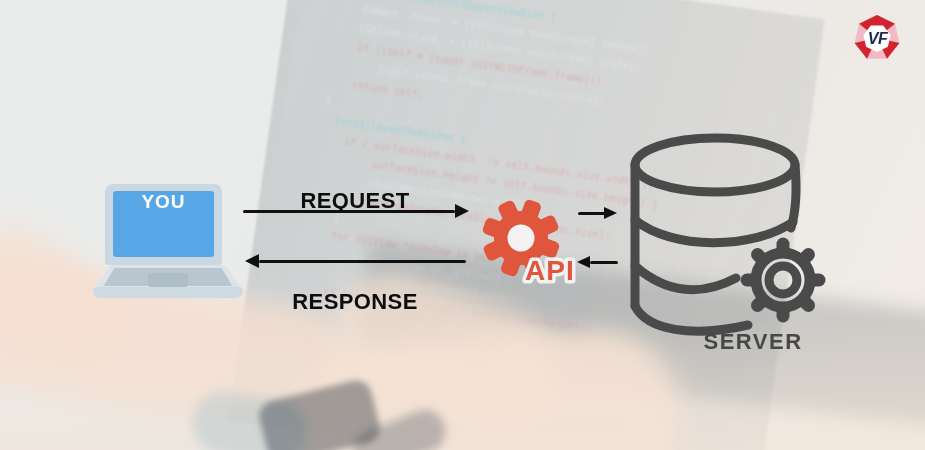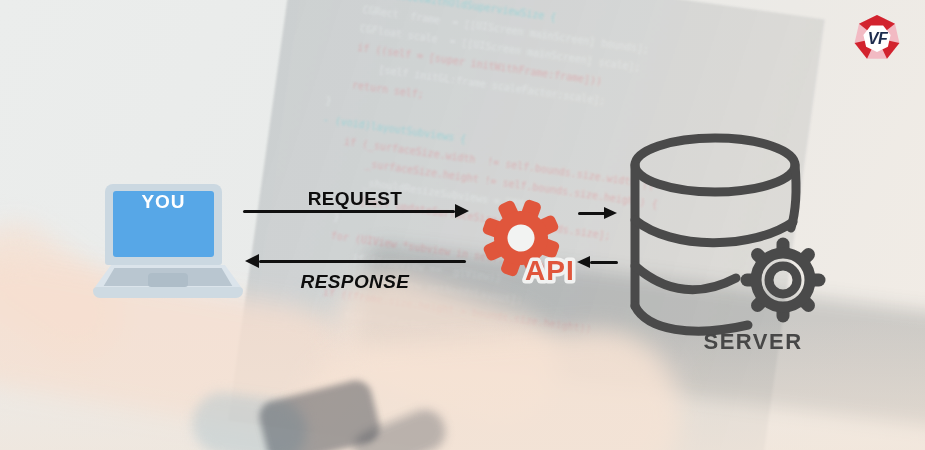--- a/index.html
+++ b/index.html
@@ -47,23 +47,23 @@
     display:flex;align-items:flex-start;justify-content:center;}
   .lap-you{color:#ffffff;font-size:19px;font-weight:800;letter-spacing:1px;}
   .lap-hinge{left:2px;top:84px;width:146px;height:22px;background:#dbe4eb;
     clip-path:polygon(11% 0,89% 0,100% 100%,0 100%);}
   .lap-keys{left:8px;top:87px;width:134px;height:18px;background:#b9c6d0;
     clip-path:polygon(10% 0,90% 0,98% 100%,2% 100%);}
   .lap-touch{left:55px;top:92px;width:40px;height:14px;background:#aebdc8;border-radius:4px 4px 3px 3px;}
   .lap-bar{left:0;top:106px;width:150px;height:11px;background:#cedae2;border-radius:5px 5px 9px 9px;}
 
   
-  .lbl{font-weight:800;color:#0d0d0d;font-size:19px;letter-spacing:.4px;text-align:center;}
+  .lbl{font-weight:800;color:#0d0d0d;font-size:22px;letter-spacing:.4px;text-align:center;}
   .lbl-request{left:255px;top:188px;width:200px;}
-  .lbl-response{left:255px;top:271px;width:200px;font-style:italic;}
+  .lbl-response{left:255px;top:289px;width:200px;}
   .aline{height:3px;background:#101010;border-radius:2px;}
   .ahead-r{width:0;height:0;border-top:7.5px solid transparent;border-bottom:7.5px solid transparent;border-left:14px solid #101010;}
   .ahead-l{width:0;height:0;border-top:7.5px solid transparent;border-bottom:7.5px solid transparent;border-right:14px solid #101010;}
   .req-line{left:243px;top:210px;width:212px;}
   .req-head{left:455px;top:204px;}
   .res-line{left:259px;top:260px;width:207px;}
   .res-head{left:245px;top:254px;}
   .out-line{left:578px;top:212px;width:28px;}
   .out-head{left:604px;top:207px;border-top-width:6.5px;border-bottom-width:6.5px;border-left-width:13px;}
   .in-line{left:590px;top:261px;width:28px;}

